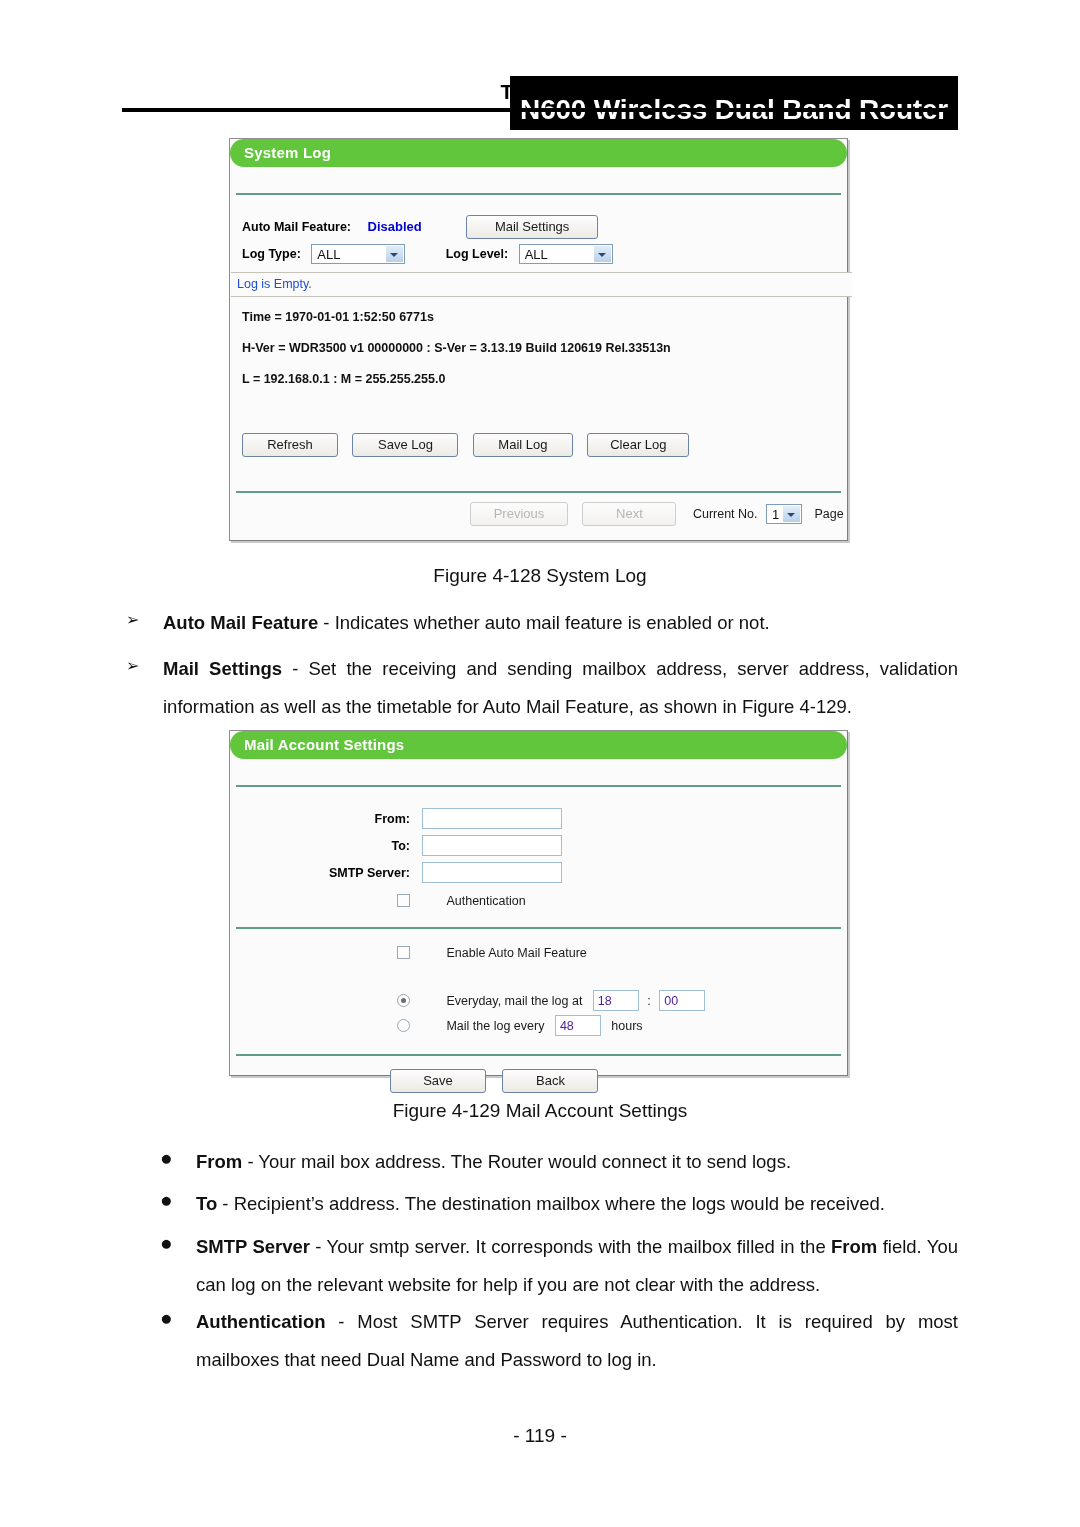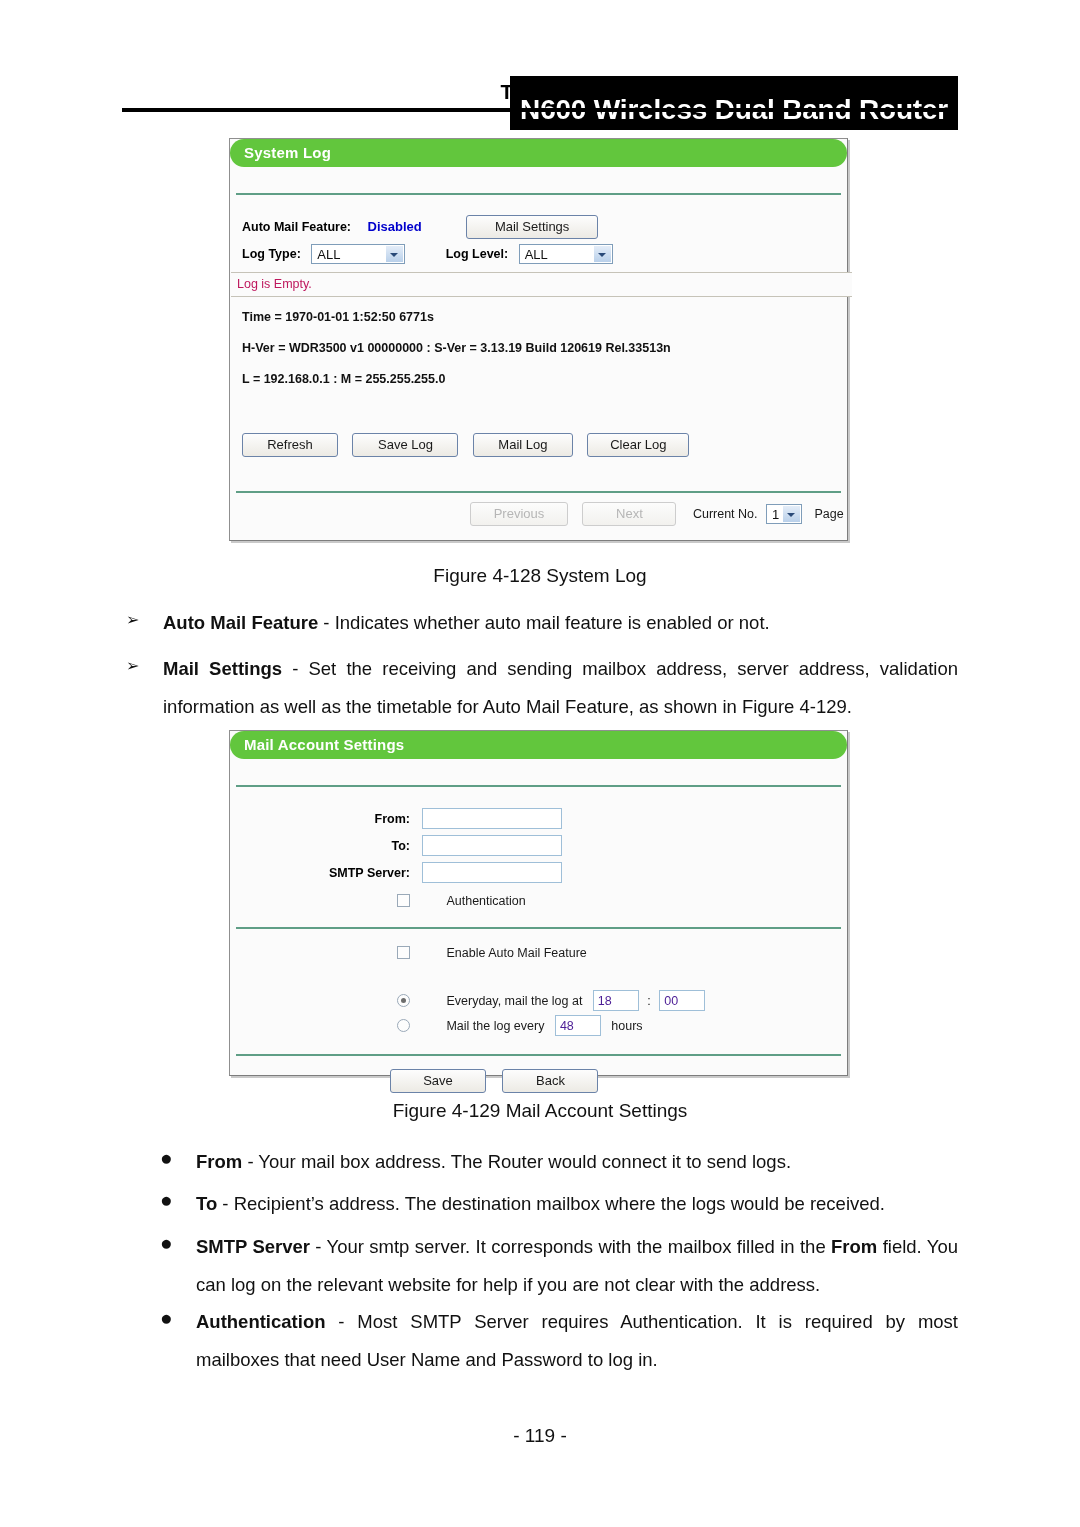--- a/index.html
+++ b/index.html
@@ -201,21 +201,21 @@
 
   .small-txt { font-size: 12.5px; color: #1a1a1a; }
 
   
   .logbox {
     border-top: 1px solid #c6c3b8;
     border-bottom: 1px solid #c6c3b8;
     background: #fbfbfb;
     font-size: 12.5px;
     padding: 4px 0 5px 6px;
-    color: #be185d;
+    color: #1d4ed8;
   }
   .logline {
     font-size: 12.5px;
     font-weight: bold;
     color: #111;
     white-space: nowrap;
   }
 
   
   .fig-caption {
@@ -411,16 +411,16 @@
   <b>To</b><span> - Recipient’s address. The destination mailbox where the logs would be received.</span>
 </div>
 
 <div class="bullet-dot" style="left:160px; top:1232px;">●</div>
 <div class="doc-p" style="left:196px; top:1228px; width:762px;">
   <b>SMTP Server</b><span> - Your smtp server. It corresponds with the mailbox filled in the </span><b>From</b><span> field. You can log on the relevant website for help if you are not clear with the address.</span>
 </div>
 
 <div class="bullet-dot" style="left:160px; top:1307px;">●</div>
 <div class="doc-p" style="left:196px; top:1303px; width:762px;">
-  <b>Authentication</b><span> - Most SMTP Server requires Authentication. It is required by most mailboxes that need User Name and Password to log in.</span>
+  <b>Authentication</b><span> - Most SMTP Server requires Authentication. It is required by most mailboxes that need Dual Name and Password to log in.</span>
 </div>
 
 <div class="page-num" style="top:1425px;">- 119 -</div>
 
 </body></html>

